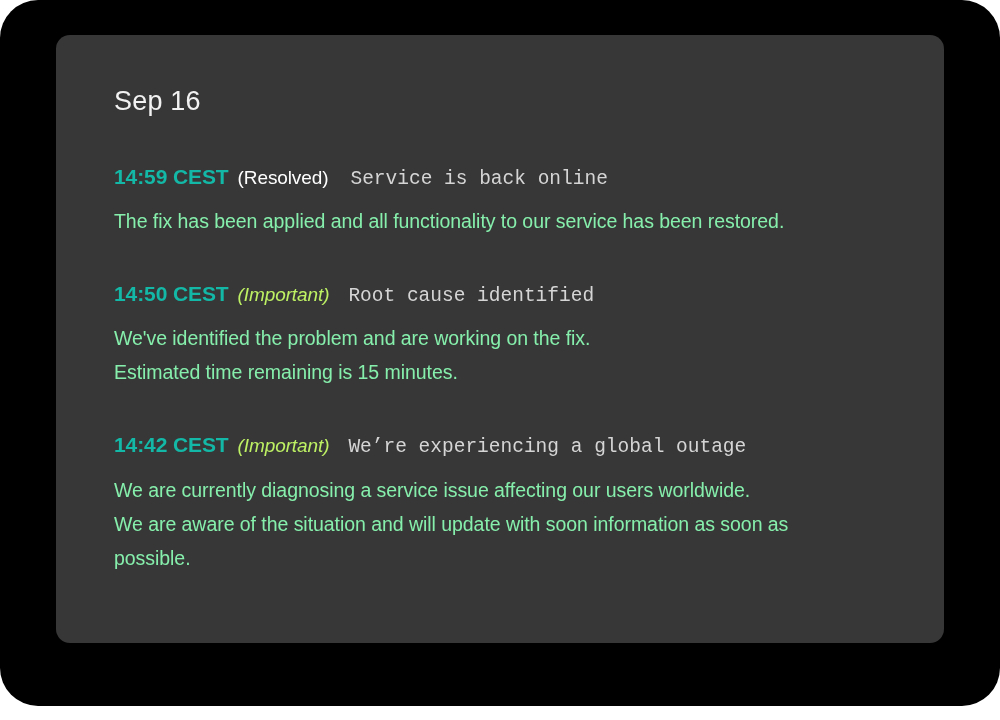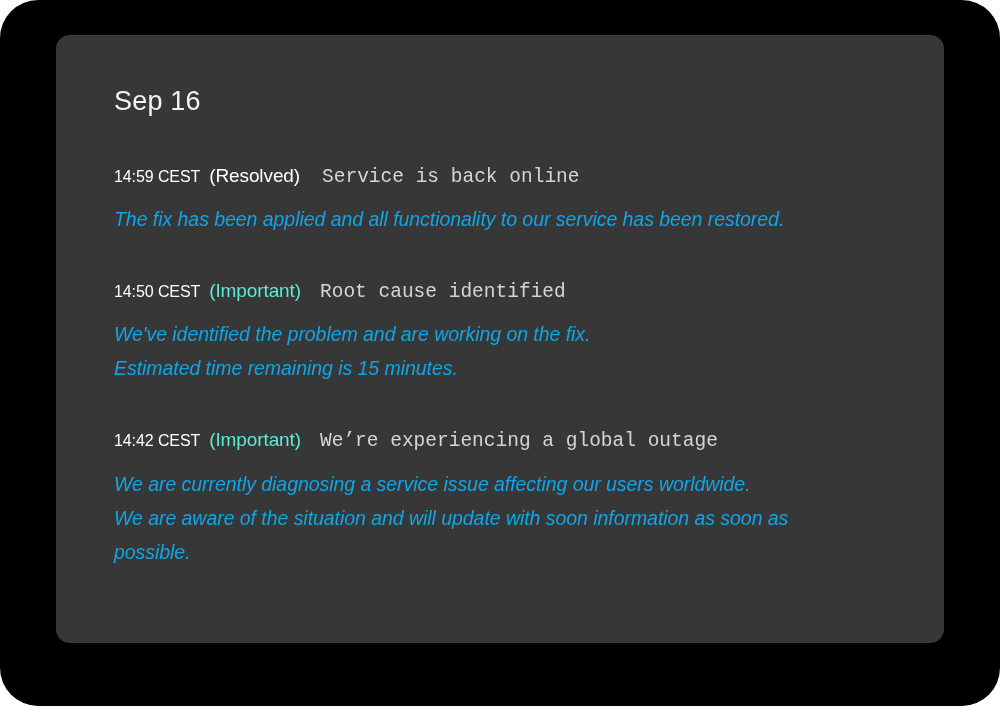--- a/index.html
+++ b/index.html
@@ -56,59 +56,59 @@
     margin-bottom: 0;
   }
 
   .entry-header {
     white-space: nowrap;
     margin-bottom: 13px;
     line-height: 1.25;
   }
 
   .entry-time {
-    color: #ffffff;
-    font-size: 16px;
-    font-weight: 400;
+    color: #14b8a6;
+    font-size: 21px;
+    font-weight: 700;
     letter-spacing: -0.1px;
   }
 
   .entry-status {
     font-size: 19px;
     font-weight: 400;
     margin-left: 9px;
     letter-spacing: -0.1px;
   }
   .entry-status.status-resolved {
     color: #ffffff;
   }
   .entry-status.status-important {
-    color: #5eead4;
+    color: #bef264;
+    font-style: italic;
   }
 
   .entry-title {
     font-family: "Liberation Mono", monospace;
     color: #d5d5d5;
     font-size: 19.5px;
     font-weight: 400;
     margin-left: 19px;
     letter-spacing: 0px;
   }
   .entry-title.gap-wide {
     margin-left: 22px;
   }
 
   .entry-body {
-    color: #0ea5e9;
+    color: #86efac;
     font-size: 19.5px;
     font-weight: 400;
     line-height: 34px;
     letter-spacing: -0.05px;
     max-width: 790px;
-    font-style: italic;
   }
   .entry-body .body-line {
     display: block;
   }
 </style>
 </head>
 <body>
 
 <div id="outer-frame">
   <div id="status-card">

